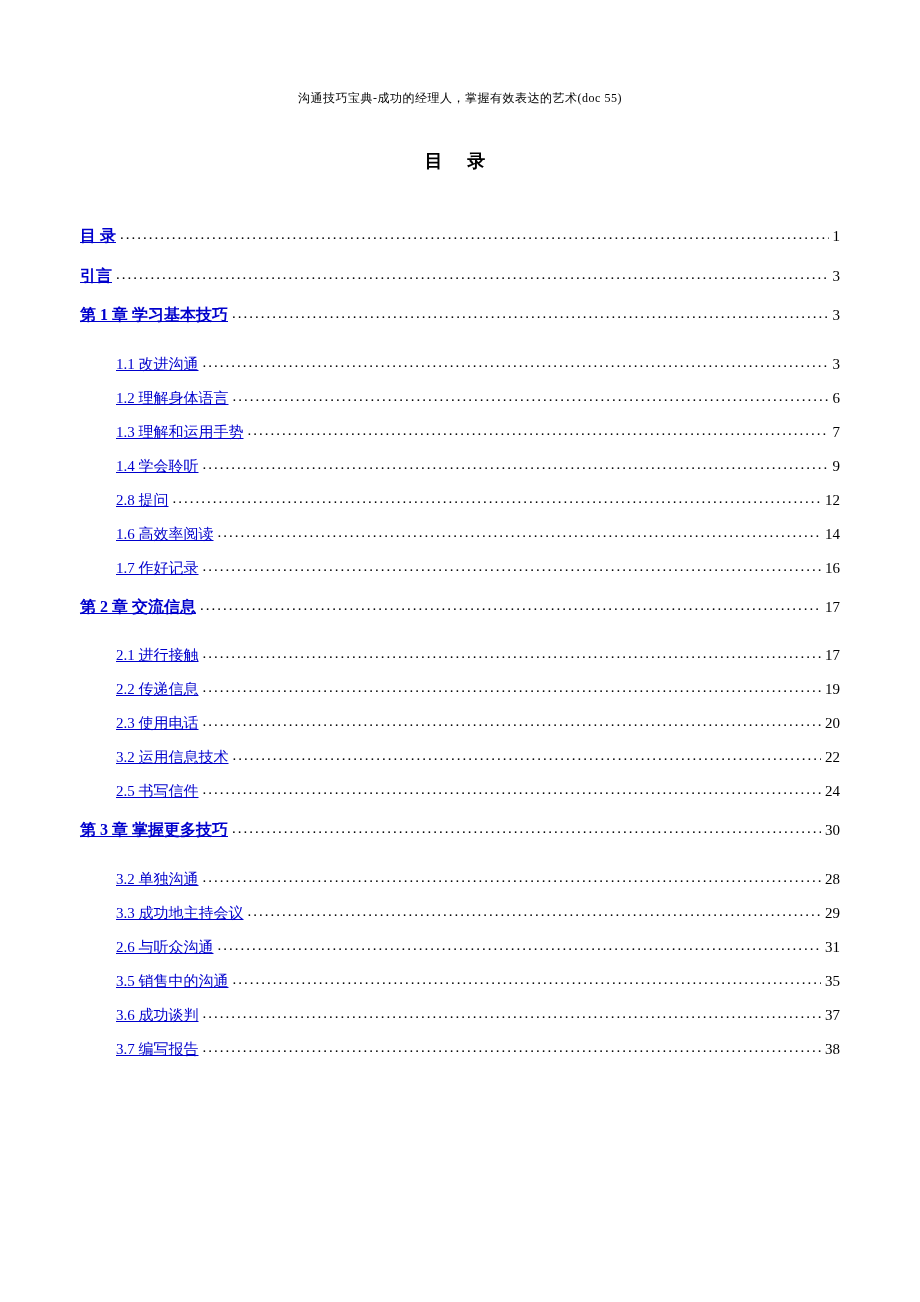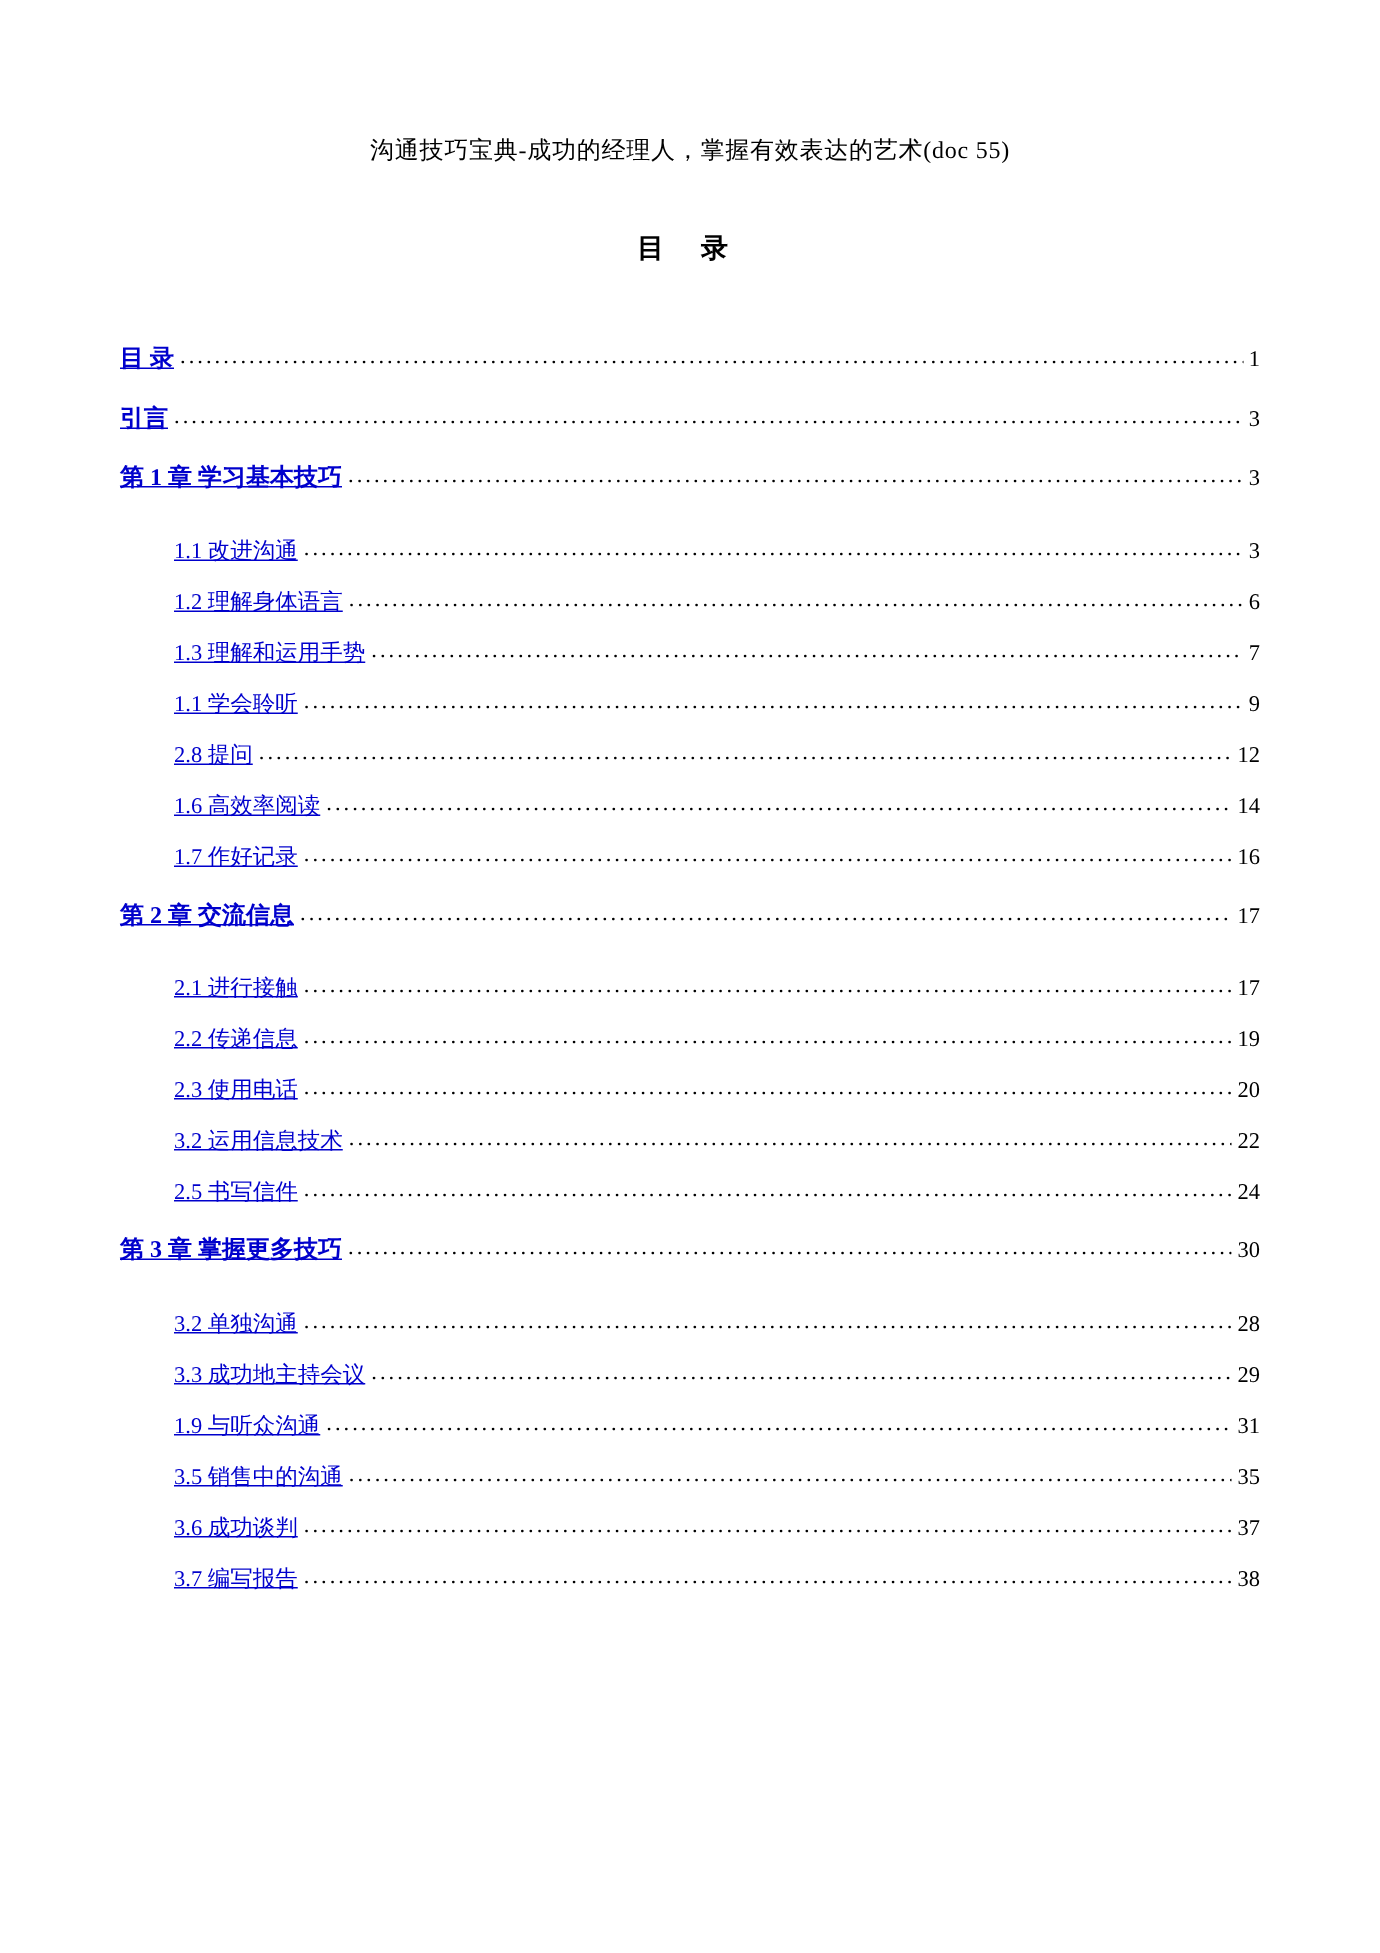--- a/index.html
+++ b/index.html
@@ -4,21 +4,21 @@
 <style>
   * { box-sizing: border-box; margin: 0; padding: 0; }
   html, body { width: 920px; background: #ffffff; }
   body {
     font-family: "SimSun", "宋体", serif;
     color: #000;
     padding: 90px 80px 60px 80px;
   }
   .doc-title {
     text-align: center;
-    font-size: 16px;
+    font-size: 12px;
     margin-bottom: 42px;
     letter-spacing: 0.5px;
   }
   .toc-title {
     text-align: center;
     font-size: 18px;
     font-weight: bold;
     margin-bottom: 50px;
     letter-spacing: 10px;
   }
@@ -97,21 +97,21 @@
           <span class="label">1.2 理解身体语言</span>
           <span class="leader"></span>
           <span class="page">6</span>
         </li>
         <li class="toc-entry lvl-1">
           <span class="label">1.3 理解和运用手势</span>
           <span class="leader"></span>
           <span class="page">7</span>
         </li>
         <li class="toc-entry lvl-1">
-          <span class="label">1.1 学会聆听</span>
+          <span class="label">1.4 学会聆听</span>
           <span class="leader"></span>
           <span class="page">9</span>
         </li>
         <li class="toc-entry lvl-1">
           <span class="label">2.8 提问</span>
           <span class="leader"></span>
           <span class="page">12</span>
         </li>
         <li class="toc-entry lvl-1">
           <span class="label">1.6 高效率阅读</span>
@@ -170,21 +170,21 @@
           <span class="label">3.2 单独沟通</span>
           <span class="leader"></span>
           <span class="page">28</span>
         </li>
         <li class="toc-entry lvl-1">
           <span class="label">3.3 成功地主持会议</span>
           <span class="leader"></span>
           <span class="page">29</span>
         </li>
         <li class="toc-entry lvl-1">
-          <span class="label">1.9 与听众沟通</span>
+          <span class="label">2.6 与听众沟通</span>
           <span class="leader"></span>
           <span class="page">31</span>
         </li>
         <li class="toc-entry lvl-1">
           <span class="label">3.5 销售中的沟通</span>
           <span class="leader"></span>
           <span class="page">35</span>
         </li>
         <li class="toc-entry lvl-1">
           <span class="label">3.6 成功谈判</span>

